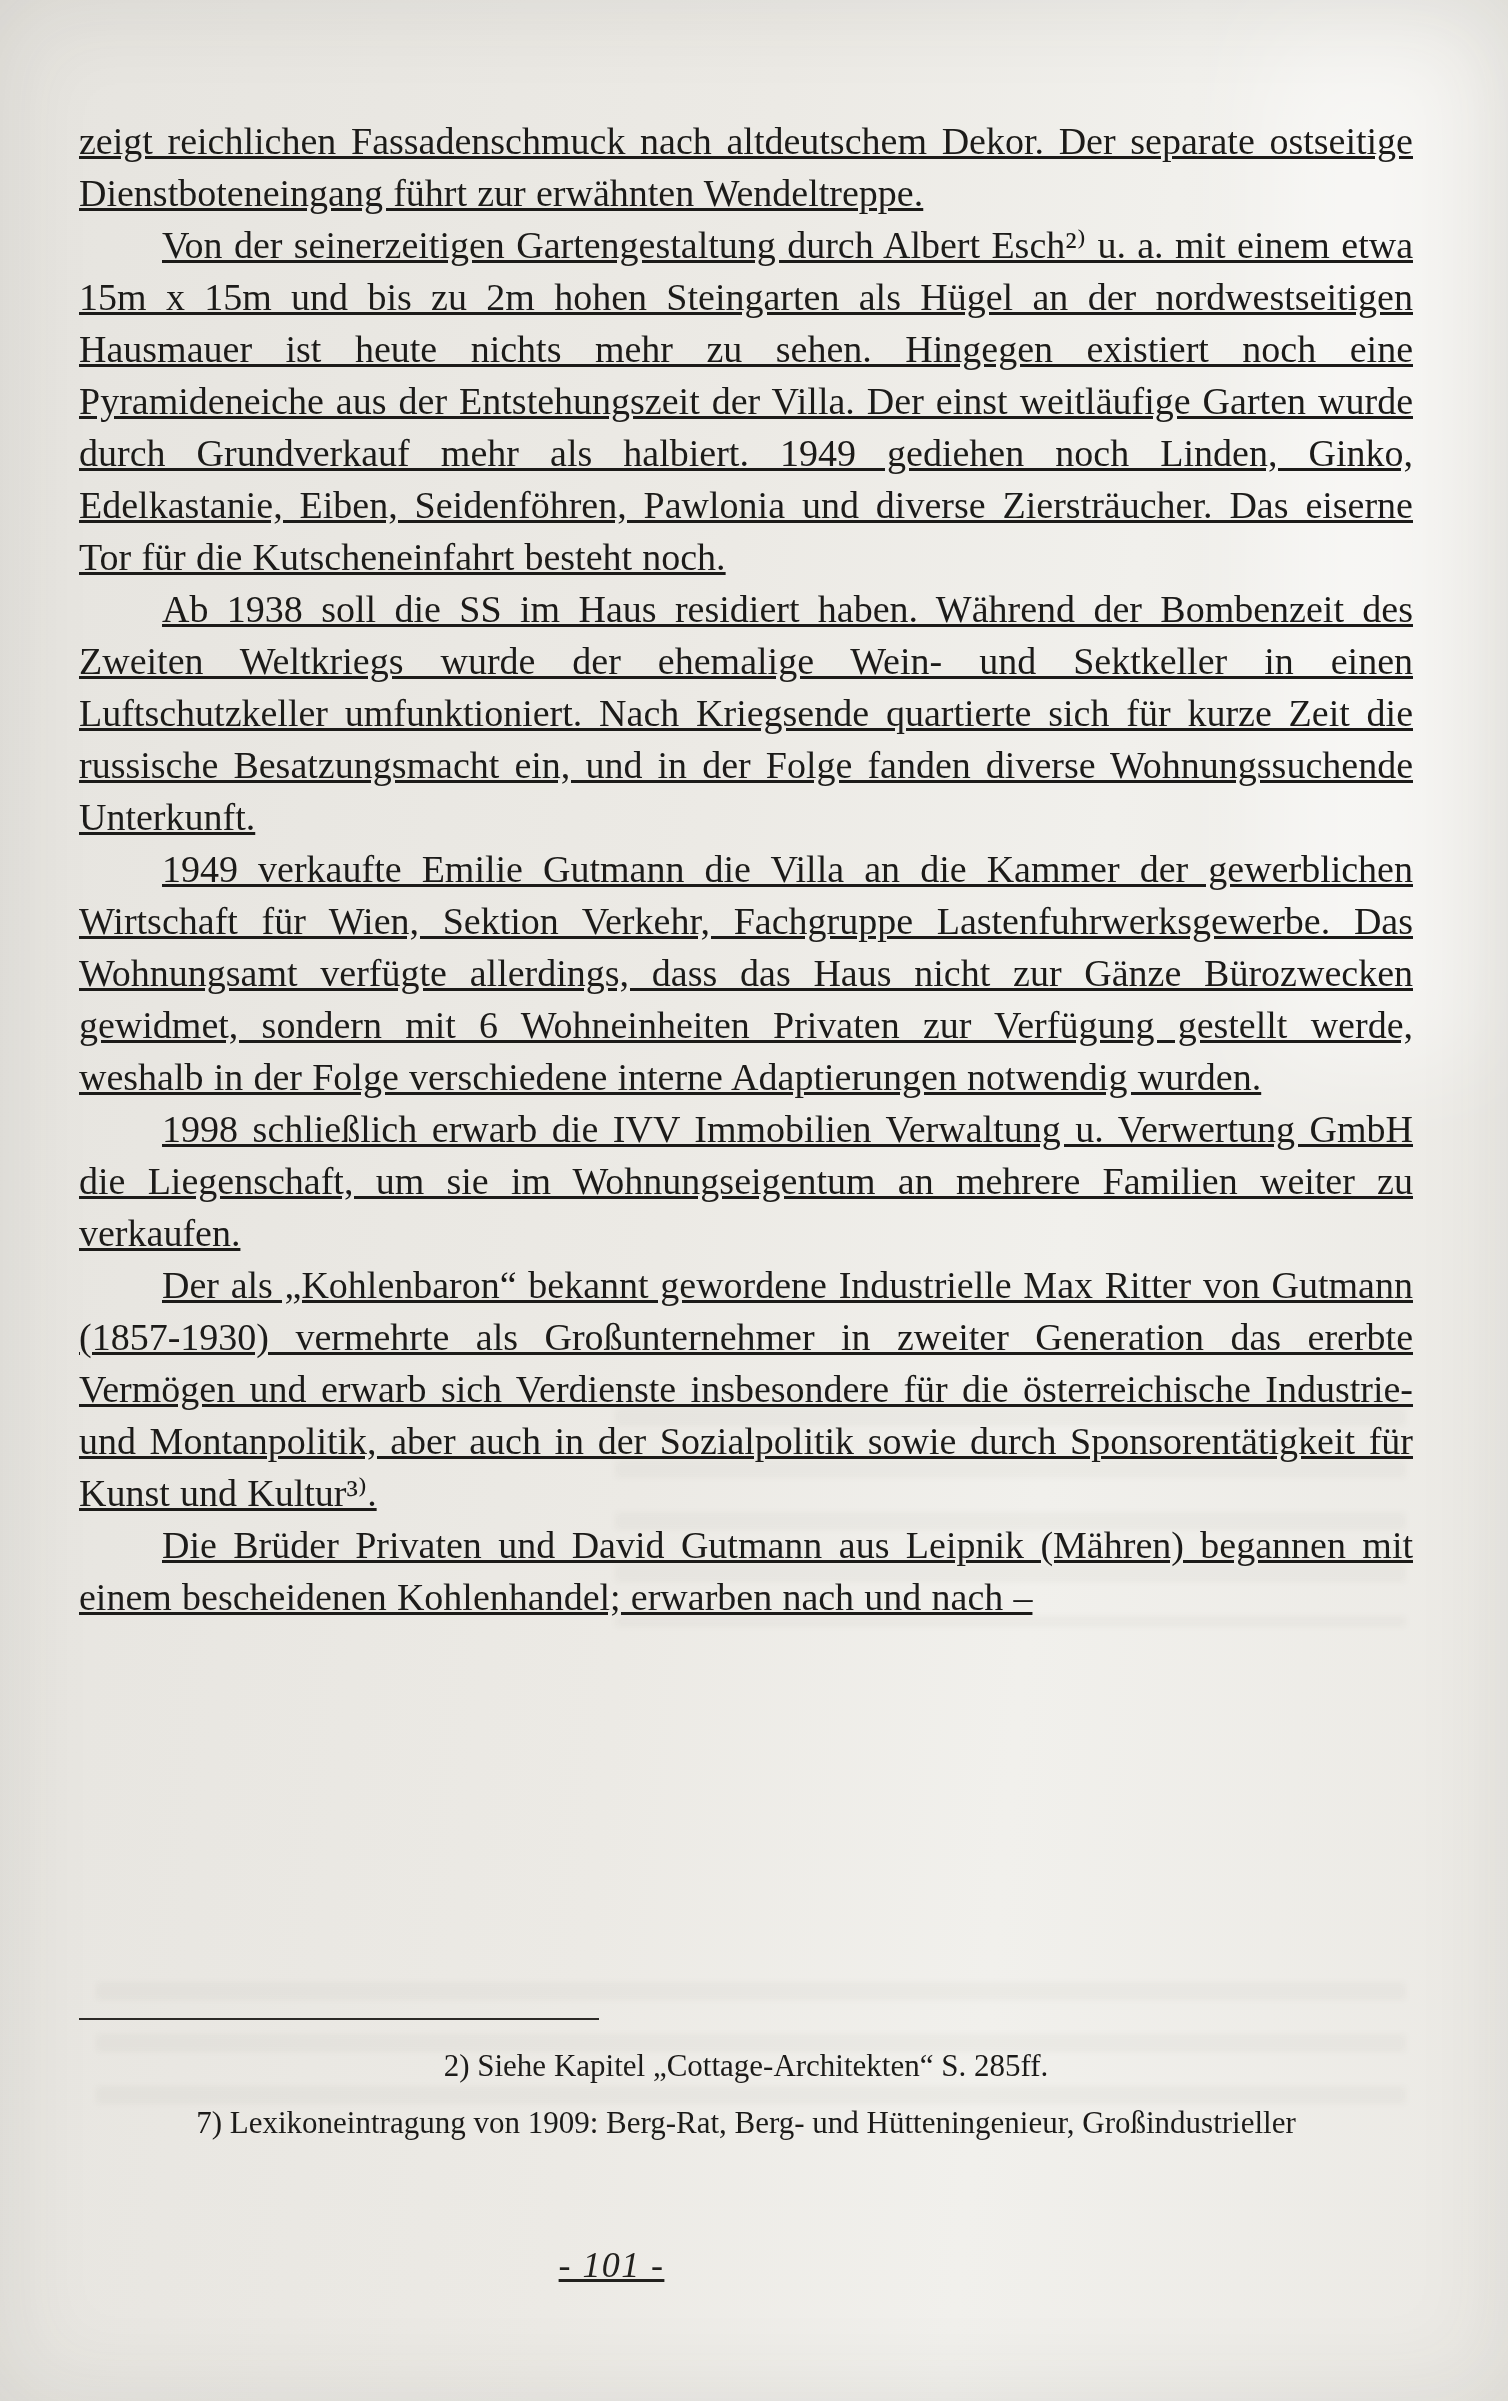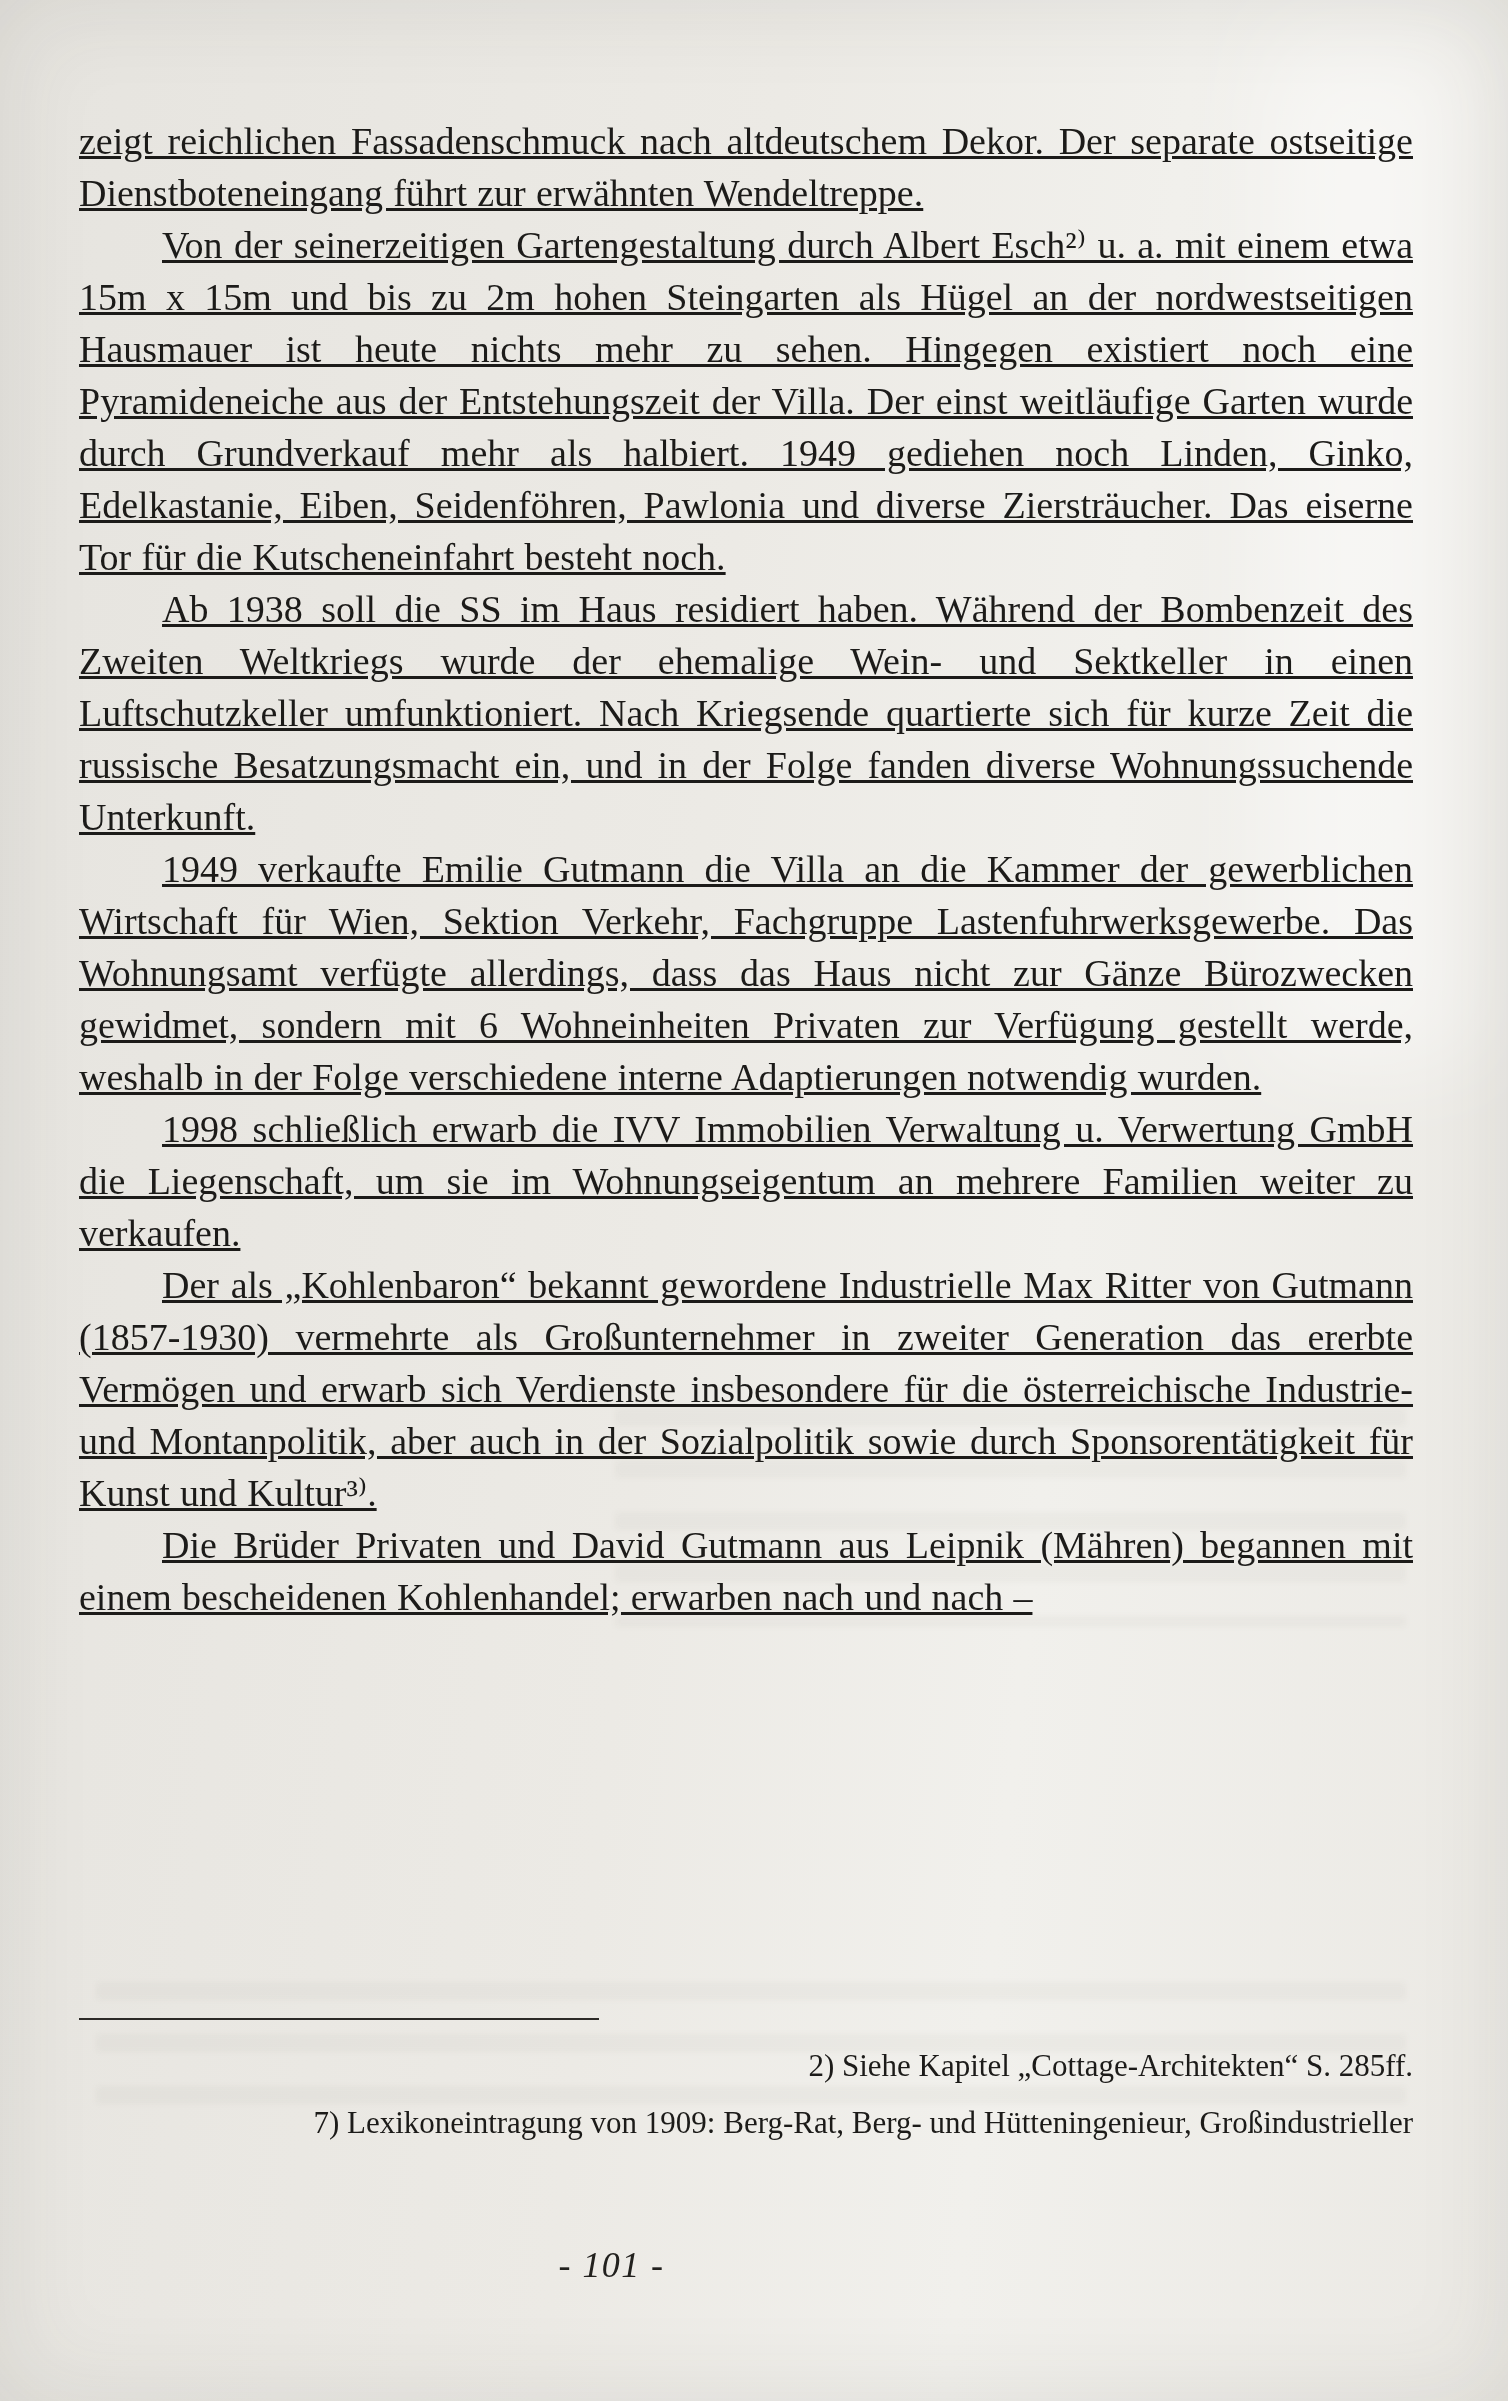--- a/index.html
+++ b/index.html
@@ -77,33 +77,34 @@
   }
   .footnote-sep {
     width: 520px;
     border-top: 2.7px solid #2c2a27;
     margin-bottom: 24.6px;
   }
   p.footnote {
     margin: 0 0 16.4px 0;
     font-size: 31px;
     line-height: 41px;
-    text-align: right;
+    text-align: center;
   }
 
   .page-number {
     position: absolute;
     bottom: 115px;
     left: 0;
     width: 1223px;
     text-align: center;
     font-size: 36px;
     font-style: italic;
     letter-spacing: 1.4px;
     color: #22211e;
+    text-decoration: underline;
   }
 </style>
 </head>
 <body>
 
 <div class="scan">
 
   <div class="sheen"></div>
   <div class="bleed b1"></div>
   <div class="bleed b2"></div>

